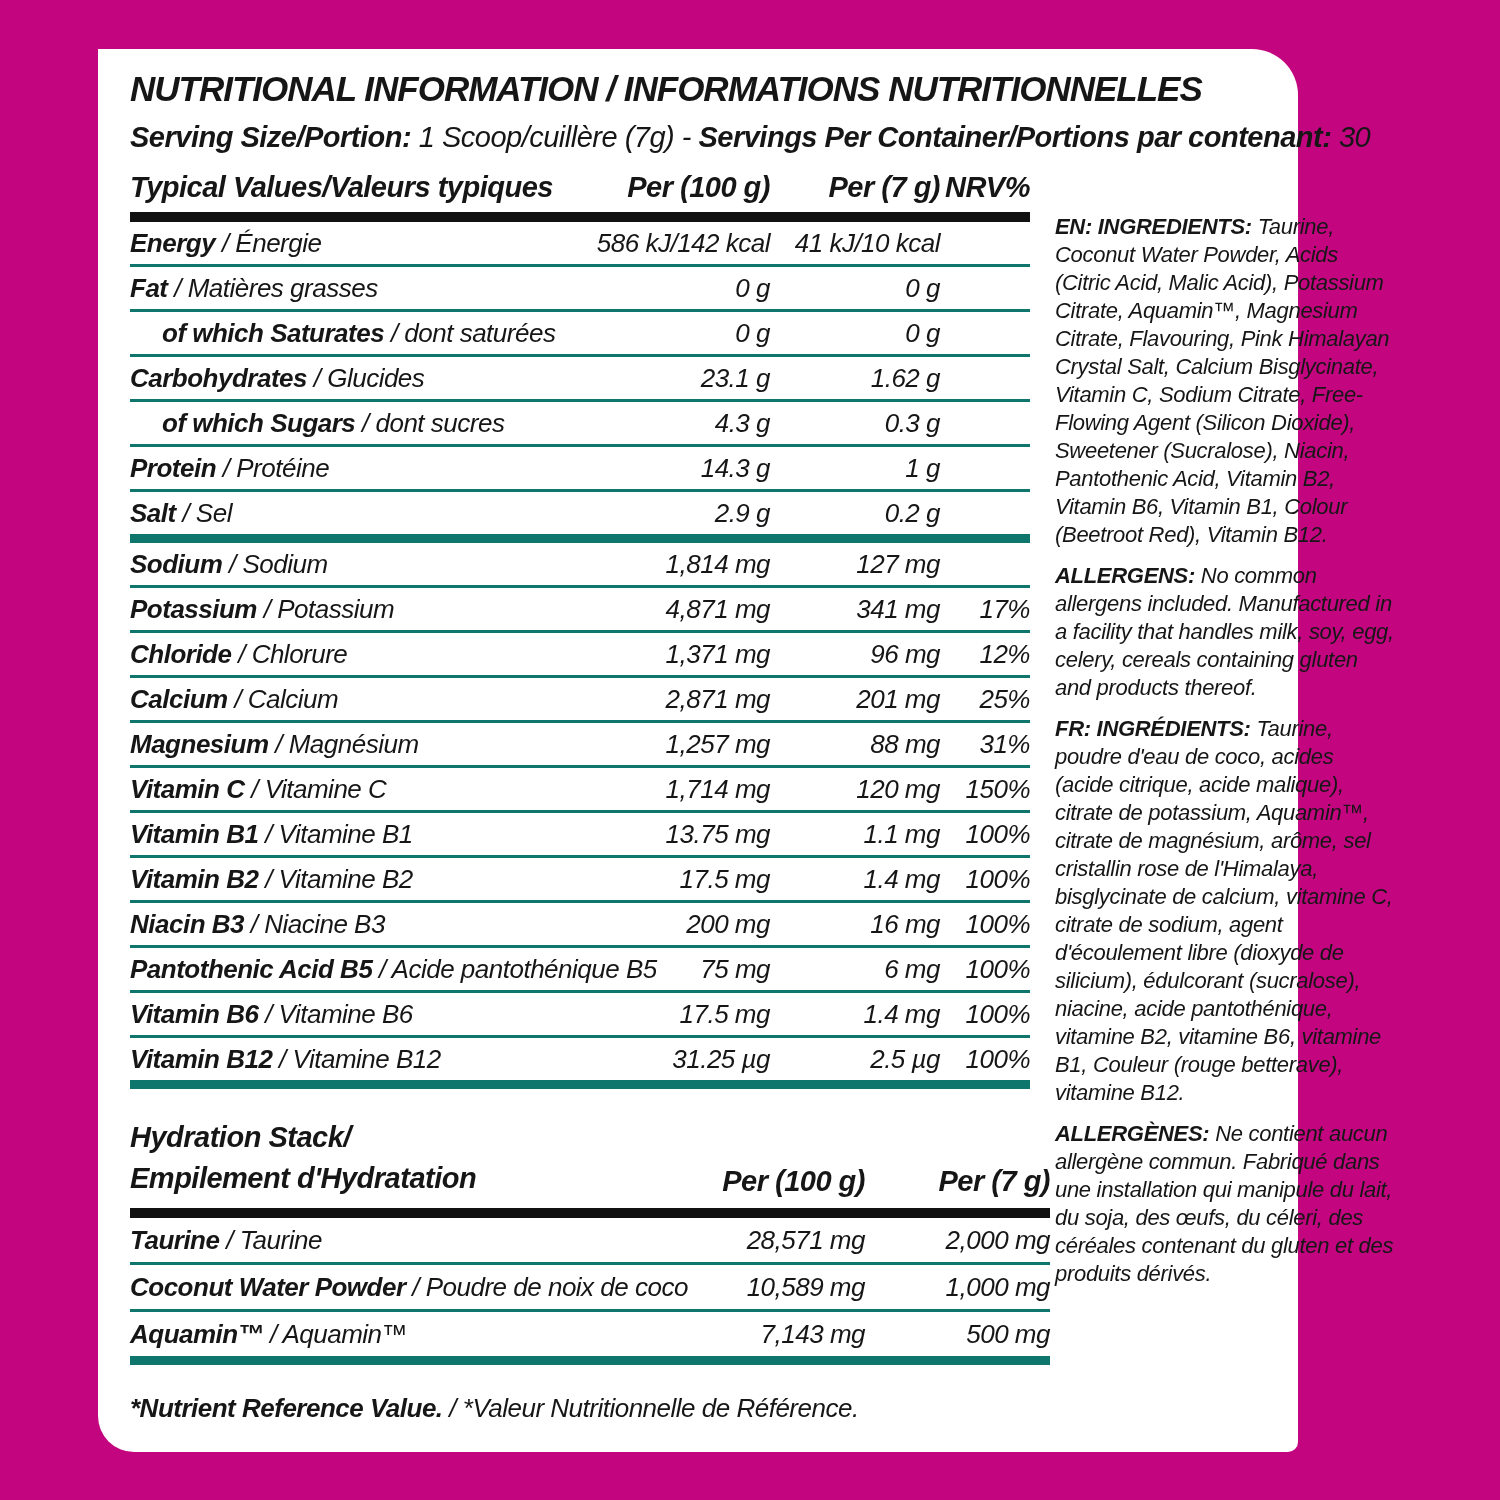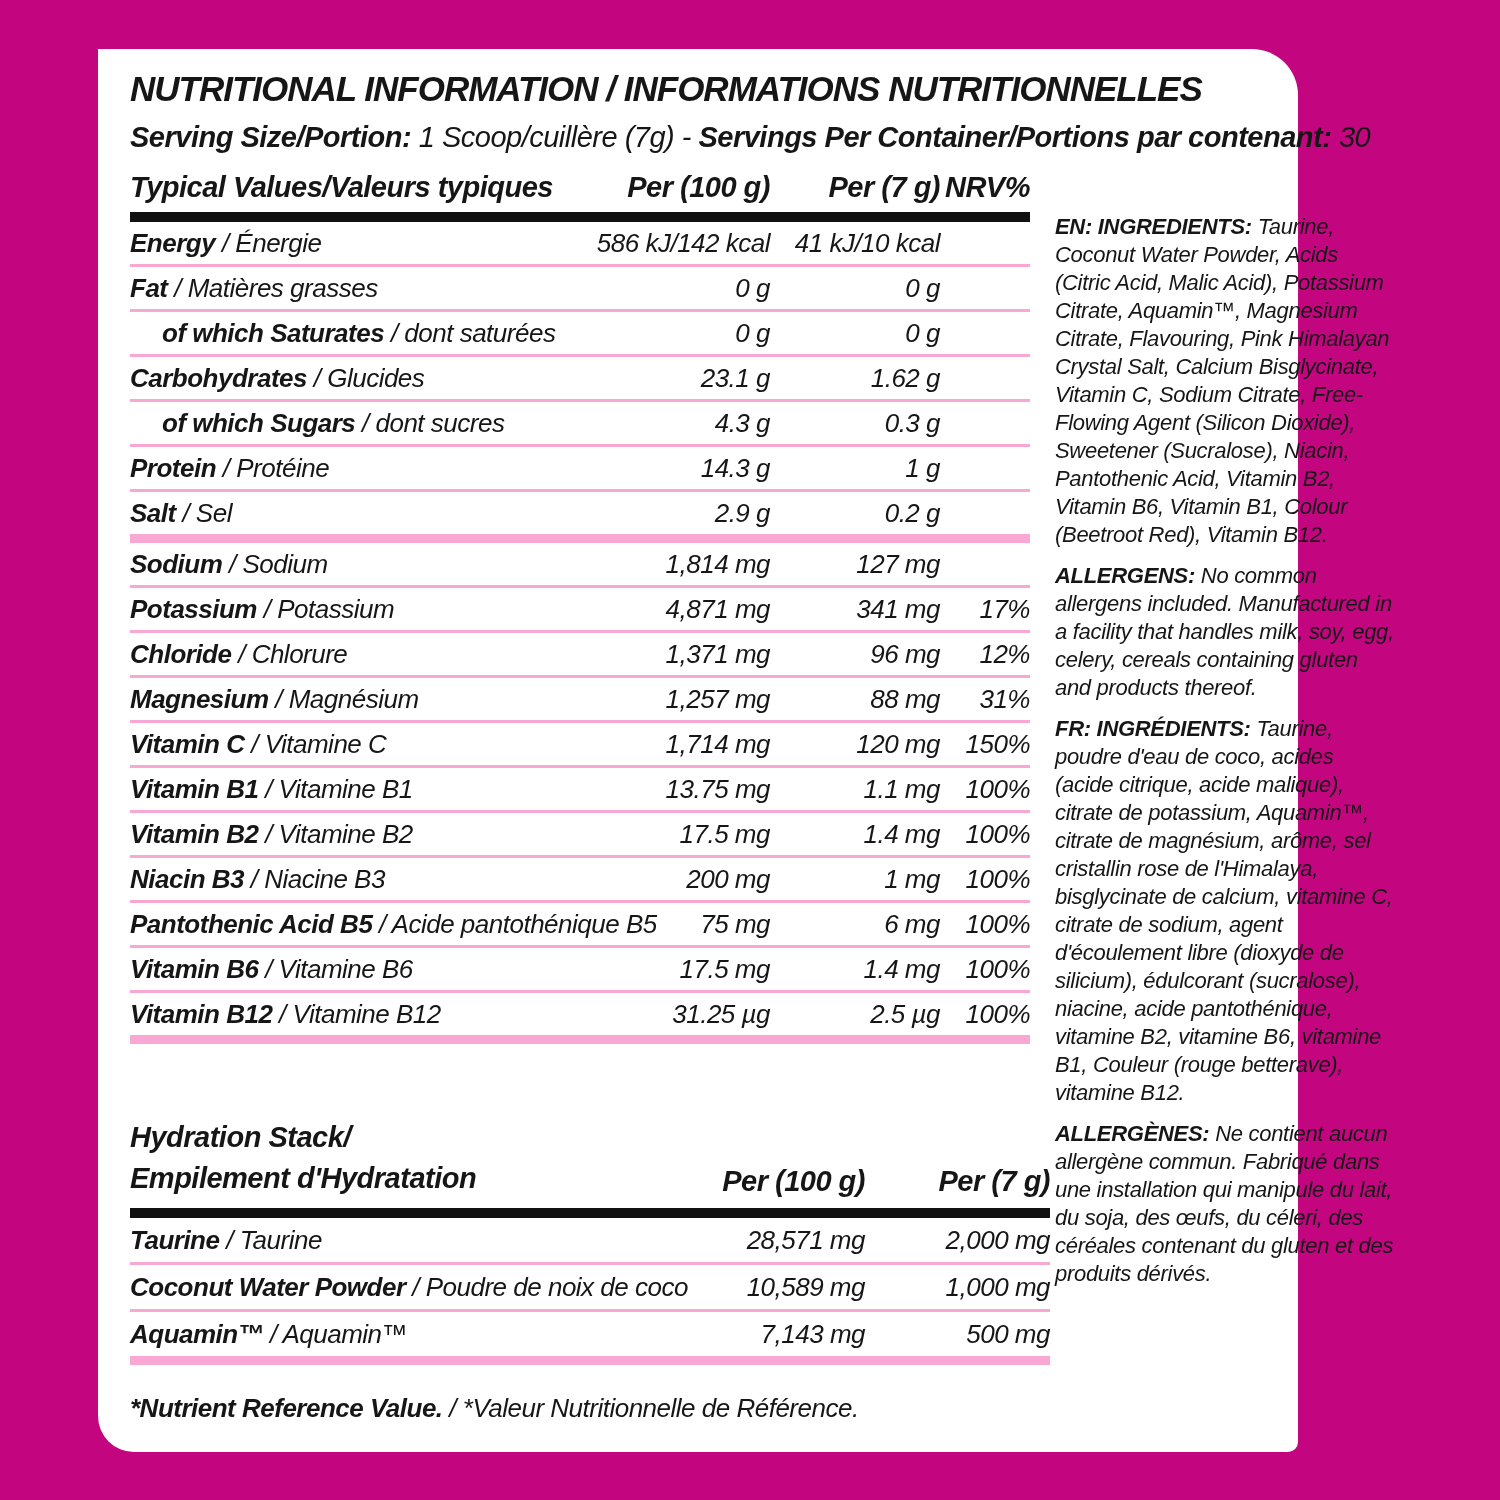--- a/index.html
+++ b/index.html
@@ -34,21 +34,21 @@
   .maintable{left:32px;top:122px;width:900px;letter-spacing:-0.5px;}
   .thead{
     display:flex;align-items:flex-end;
     font-weight:bold;font-size:29px;
     padding-bottom:8px;
     border-bottom:10px solid #111;
   }
   .row{
     display:flex;align-items:center;
     height:42px;
-    border-bottom:3px solid #f9a8d4;
+    border-bottom:3px solid #0f766e;
     font-size:26px;
   }
   .row.sep-thick{border-bottom-width:9px;}
   .cell{white-space:nowrap;}
   .c-label{flex:1 1 auto;min-width:0;overflow:visible;}
   .c-label b{font-weight:bold;}
   .c-label .fr,.c-label .slash{font-weight:normal;}
   .row.indent .c-label{padding-left:32px;}
   .c-v100{flex:0 0 200px;text-align:right;}
   .c-v7{flex:0 0 170px;text-align:right;}
@@ -167,20 +167,26 @@
           <div class="cell c-nrv">17%</div>
         </div>
 
         <div class="row">
           <div class="cell c-label"><b>Chloride</b><span class="slash"> / </span><span class="fr">Chlorure</span></div>
           <div class="cell c-v100">1,371 mg</div>
           <div class="cell c-v7">96 mg</div>
           <div class="cell c-nrv">12%</div>
         </div>
 
+        <div class="row">
+          <div class="cell c-label"><b>Calcium</b><span class="slash"> / </span><span class="fr">Calcium</span></div>
+          <div class="cell c-v100">2,871 mg</div>
+          <div class="cell c-v7">201 mg</div>
+          <div class="cell c-nrv">25%</div>
+        </div>
 
         <div class="row">
           <div class="cell c-label"><b>Magnesium</b><span class="slash"> / </span><span class="fr">Magnésium</span></div>
           <div class="cell c-v100">1,257 mg</div>
           <div class="cell c-v7">88 mg</div>
           <div class="cell c-nrv">31%</div>
         </div>
 
         <div class="row">
           <div class="cell c-label"><b>Vitamin C</b><span class="slash"> / </span><span class="fr">Vitamine C</span></div>
@@ -199,21 +205,21 @@
         <div class="row">
           <div class="cell c-label"><b>Vitamin B2</b><span class="slash"> / </span><span class="fr">Vitamine B2</span></div>
           <div class="cell c-v100">17.5 mg</div>
           <div class="cell c-v7">1.4 mg</div>
           <div class="cell c-nrv">100%</div>
         </div>
 
         <div class="row">
           <div class="cell c-label"><b>Niacin B3</b><span class="slash"> / </span><span class="fr">Niacine B3</span></div>
           <div class="cell c-v100">200 mg</div>
-          <div class="cell c-v7">1 mg</div>
+          <div class="cell c-v7">16 mg</div>
           <div class="cell c-nrv">100%</div>
         </div>
 
         <div class="row">
           <div class="cell c-label"><b>Pantothenic Acid B5</b><span class="slash"> / </span><span class="fr">Acide pantothénique B5</span></div>
           <div class="cell c-v100">75 mg</div>
           <div class="cell c-v7">6 mg</div>
           <div class="cell c-nrv">100%</div>
         </div>
 

